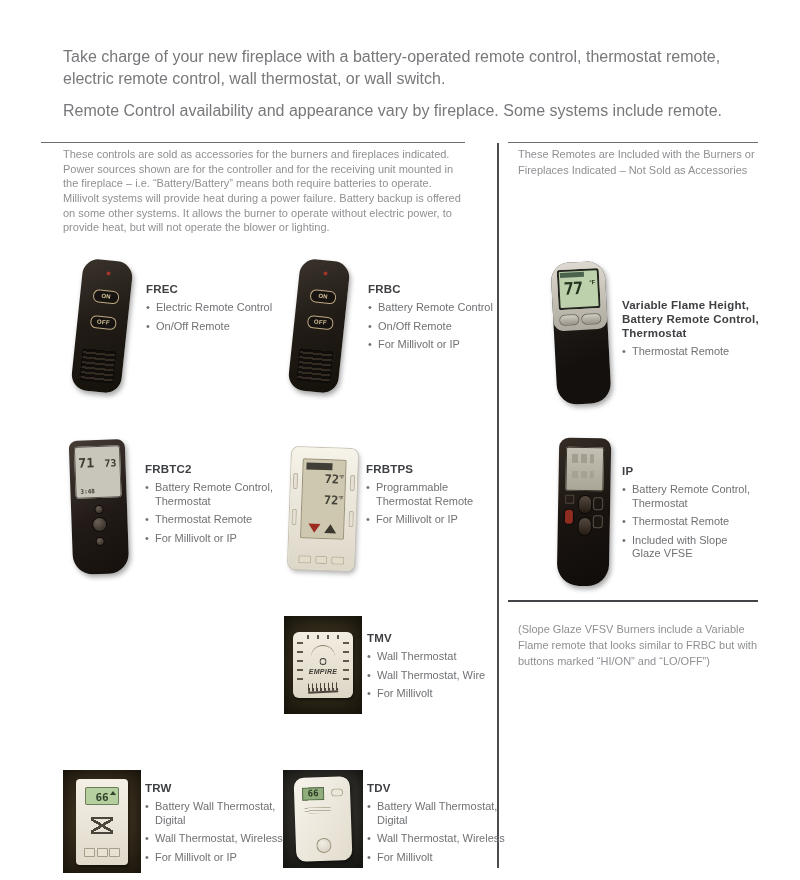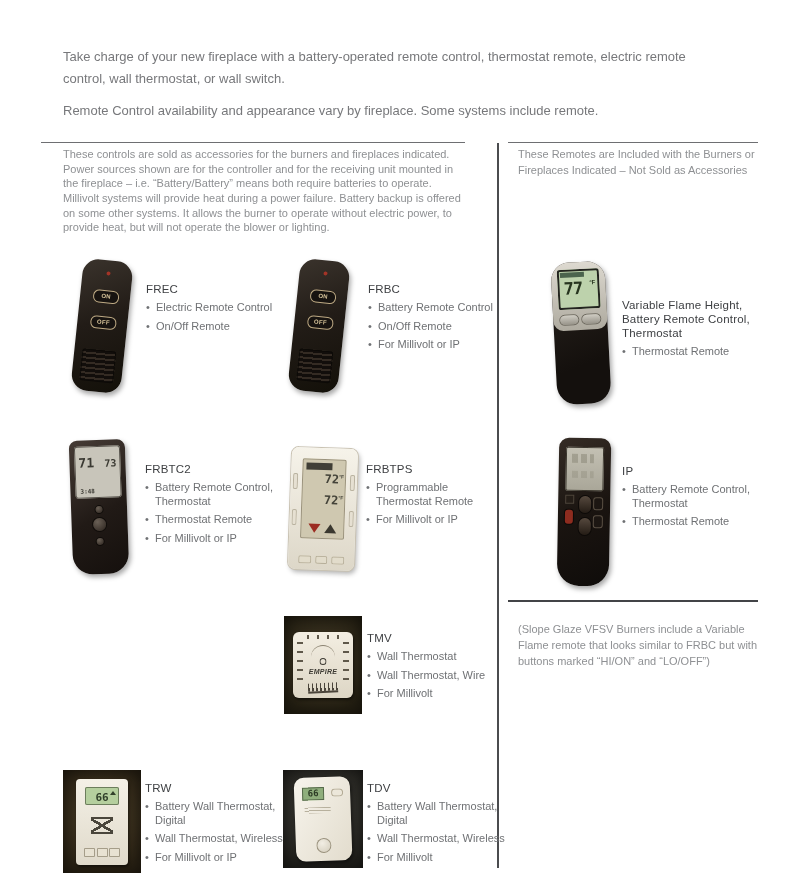--- a/index.html
+++ b/index.html
@@ -1,35 +1,35 @@
 <!DOCTYPE html>
 <html><head>
 <meta charset="utf-8">
 <style>
   html,body{margin:0;padding:0;background:#fff;}
   .page{position:relative;width:800px;height:880px;background:#ffffff;overflow:hidden;
         font-family:"Liberation Sans",sans-serif;-webkit-font-smoothing:antialiased;}
 
   
   .title{position:absolute;left:63px;top:26px;font-size:17.5px;font-weight:700;color:#2e3a52;letter-spacing:.2px;}
-  .lead{position:absolute;left:63px;width:668px;font-size:13px;line-height:22px;color:#77787b;}
+  .lead{position:absolute;left:63px;width:668px;font-size:16px;line-height:22px;color:#77787b;}
 
   
   .hrule{position:absolute;height:1px;background:#6e6f72;}
   .vrule{position:absolute;left:497px;top:143px;width:2px;height:725px;background:#4b4c4f;}
   .midrule{position:absolute;left:508px;top:600px;width:250px;height:2px;background:#434447;}
 
   
   .smallpara{position:absolute;font-size:11px;line-height:14.6px;color:#8e9093;}
 
   
   .card{position:absolute;}
   .dev-wrap{position:absolute;}
   .ptext{position:absolute;}
-  .pname{font-size:11.5px;font-weight:400;color:#3e4043;margin-bottom:5px;line-height:14px;letter-spacing:.2px;}
+  .pname{font-size:11.5px;font-weight:700;color:#3e4043;margin-bottom:5px;line-height:14px;letter-spacing:.2px;}
   .feat{position:relative;padding-left:10px;font-size:11px;color:#6f7174;line-height:13.5px;margin-bottom:5px;}
   .feat::before{content:"•";position:absolute;left:0;top:0;color:#6f7174;}
 
   
   .rb-body{position:relative;width:50px;height:132px;border-radius:16px;
     background:linear-gradient(155deg,#3a332c 0%,#221c17 45%,#131009 100%);
     box-shadow:2px 3px 5px rgba(0,0,0,.35);}
   .rb-led{position:absolute;top:11px;left:24px;width:4px;height:4px;border-radius:50%;background:#a33427;}
   .rb-btn{position:absolute;left:13px;width:24px;height:11px;border-radius:6px;background:#171310;
     border:1px solid #bfab85;color:#d8c59b;font-size:6px;line-height:10px;text-align:center;font-weight:700;letter-spacing:.3px;}
@@ -342,18 +342,19 @@
         <span class="ip-pill up"></span>
         <span class="ip-pill dn"></span>
         <span class="ip-sq a"></span>
         <span class="ip-sq b"></span>
       </div>
     </div>
     <div class="ptext" style="left:72px;top:30px;width:132px">
       <div class="pname">IP</div>
       <div class="feat">Battery Remote Control, Thermostat</div>
       <div class="feat">Thermostat Remote</div>
+      <div class="feat">Included with Slope Glaze VFSE</div>
     </div>
   </div>
 
   <div class="smallpara" style="left:518px;top:621px;width:243px;line-height:16px">(Slope Glaze VFSV Burners include a Variable Flame remote that looks similar to FRBC but with buttons marked “HI/ON” and “LO/OFF”)</div>
 
 </div>
 
 </body></html>

